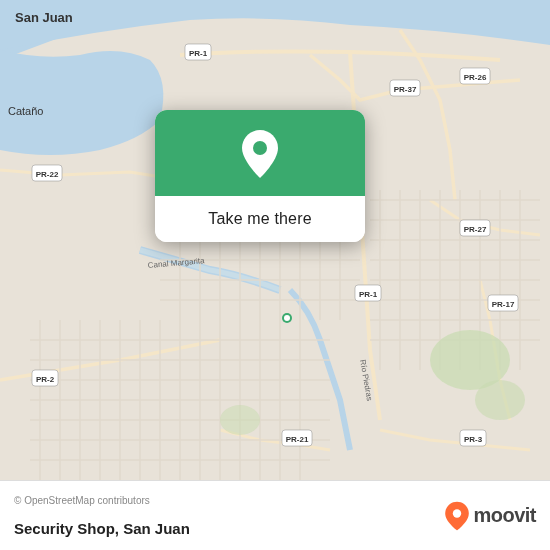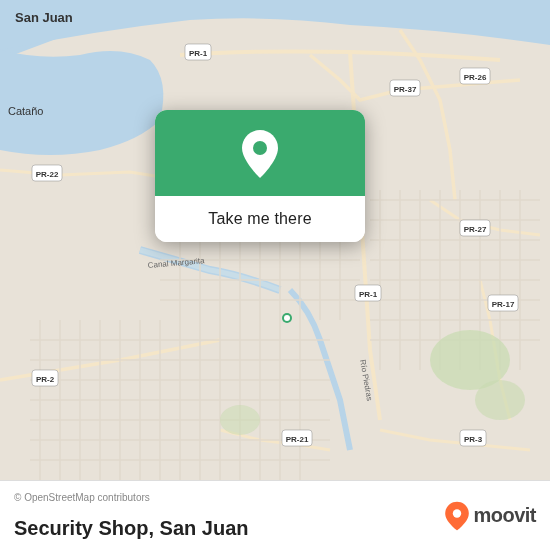--- a/index.html
+++ b/index.html
@@ -90,21 +90,21 @@
       flex-direction: column;
       gap: 14px;
     }
 
     #osm-credit {
       font-size: 10px;
       color: #888;
     }
 
     #location-name {
-      font-size: 20px;
+      font-size: 15px;
       font-weight: 600;
       color: #222;
     }
 
     #moovit-logo {
       display: flex;
       align-items: center;
       gap: 0;
     }
 

